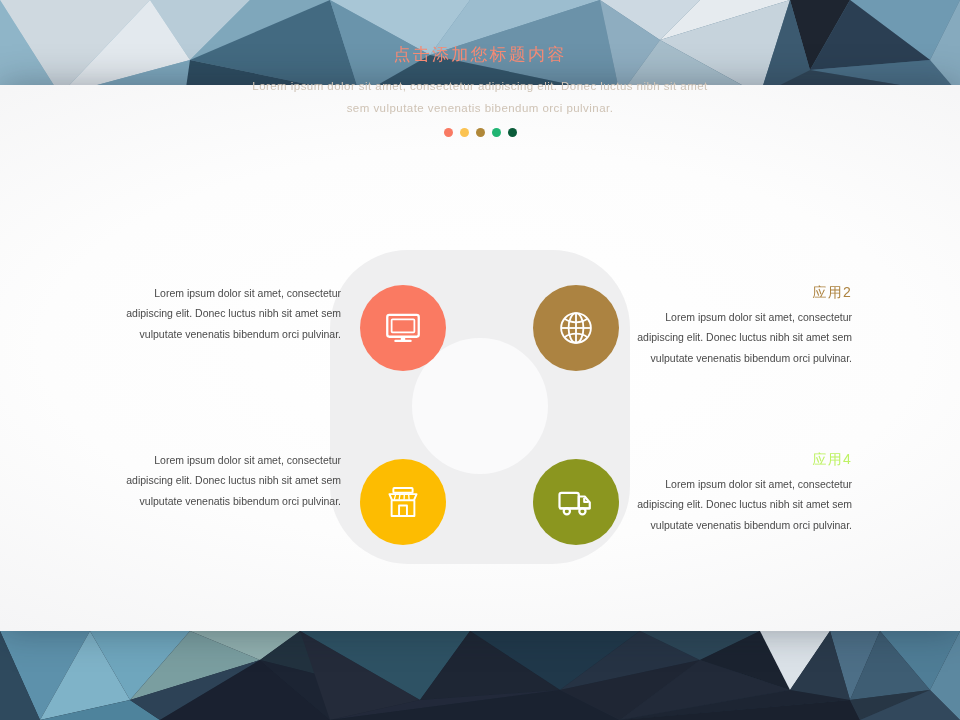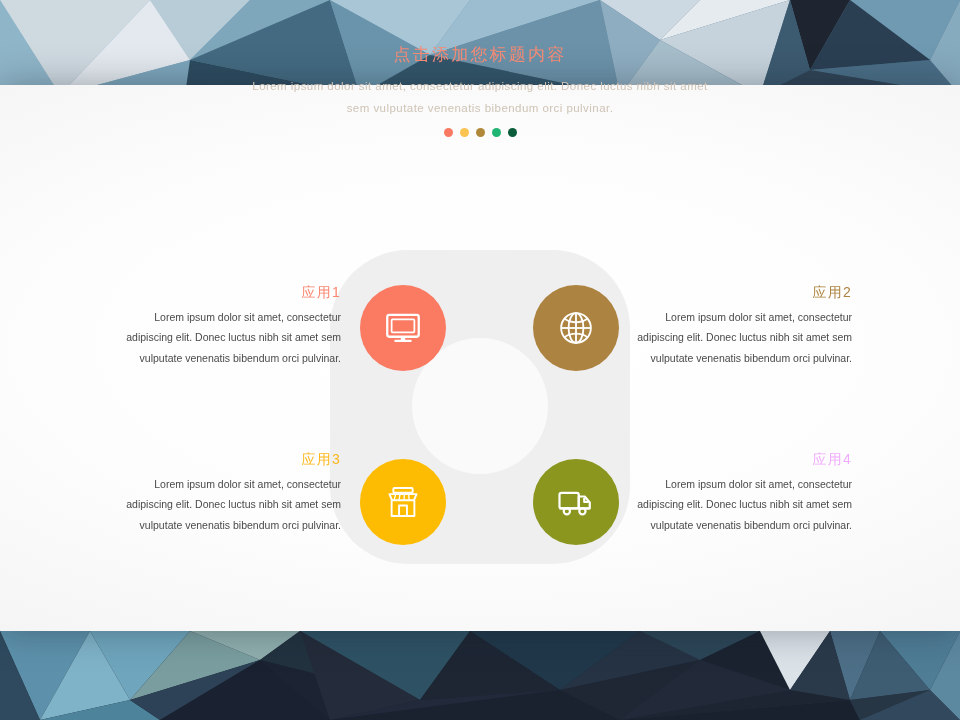--- a/index.html
+++ b/index.html
@@ -244,32 +244,30 @@
         <path d="M27 18h6.5l5.5 6.5V31H27z"></path>
         <line x1="6" y1="31" x2="39" y2="31"></line>
         <circle cx="14" cy="34" r="3.4"></circle>
         <circle cx="31" cy="34" r="3.4"></circle>
         <path d="M33 19.5v4.5h4.6"></path>
       </g>
     </svg>
   </div>
 
   <div class="txt txt-left txt-1">
-    <div class="item-title" style="color: rgb(249, 134, 111);">应用1</div>
     <div class="item-body">Lorem ipsum dolor sit amet, consectetur adipiscing elit. Donec luctus nibh sit amet sem vulputate venenatis bibendum orci pulvinar.</div>
   </div>
 
   <div class="txt txt-right txt-2">
     <div class="item-title" style="color: rgb(173, 131, 64);">应用2</div>
     <div class="item-body">Lorem ipsum dolor sit amet, consectetur adipiscing elit. Donec luctus nibh sit amet sem vulputate venenatis bibendum orci pulvinar.</div>
   </div>
 
   <div class="txt txt-left txt-3">
-    <div class="item-title" style="color: rgb(251, 184, 29);">应用3</div>
     <div class="item-body">Lorem ipsum dolor sit amet, consectetur adipiscing elit. Donec luctus nibh sit amet sem vulputate venenatis bibendum orci pulvinar.</div>
   </div>
 
   <div class="txt txt-right txt-4">
-    <div class="item-title" style="color: #f0abfc;">应用4</div>
+    <div class="item-title" style="color: #bef264;">应用4</div>
     <div class="item-body">Lorem ipsum dolor sit amet, consectetur adipiscing elit. Donec luctus nibh sit amet sem vulputate venenatis bibendum orci pulvinar.</div>
   </div>
 
 </div>
 
 </body></html>

